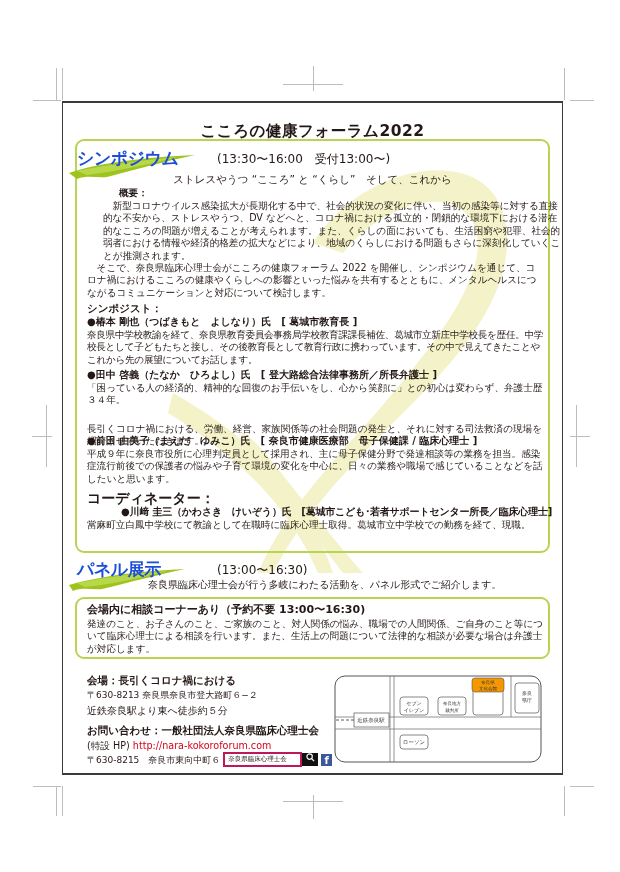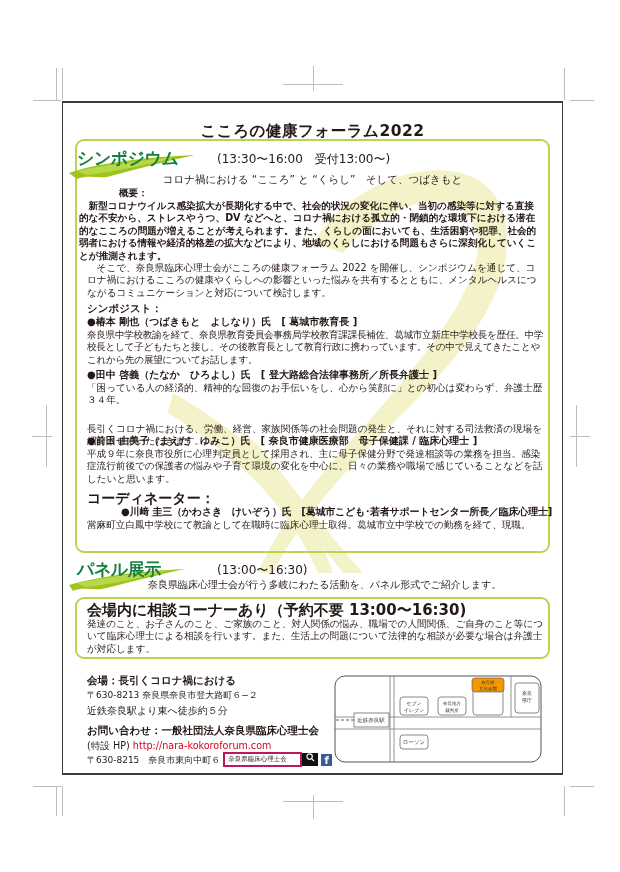--- a/index.html
+++ b/index.html
@@ -6,21 +6,21 @@
   body { width: 620px; height: 872px; position: relative; overflow: hidden;
          font-family: "DejaVu Sans", "Liberation Sans", sans-serif; color: #231815; }
   .crop { position: absolute; background: #bdbdbd; }
   .page { position: absolute; left: 62px; top: 101px; width: 501px; height: 674px;
           border: 1px solid #3a3a3a; border-top-width: 2px; border-bottom-width: 2px; box-sizing: border-box; background: #fff; overflow: hidden; }
   .bg-swoosh { position: absolute; left: 0; top: 0; width: 501px; height: 674px; pointer-events: none; }
   .title { position: absolute; left: 0; top: 18px; width: 100%; text-align: center;
            font-size: 15.5px; font-weight: bold; letter-spacing: 0.5px; color: #231815; }
   .symp-box { position: absolute; left: 12px; top: 36px; width: 475px; height: 414px;
               border: 2px solid #b9d453; border-radius: 9px; box-sizing: border-box; }
-  .sec-head { position: absolute; font-size: 17px; font-weight: bold; color: #15803d; letter-spacing: -0.5px; }
+  .sec-head { position: absolute; font-size: 17px; font-weight: bold; color: #1d4ed8; letter-spacing: -0.5px; }
   .brush { position: absolute; }
   .sec-time { position: absolute; font-size: 12px; color: #231815; }
   .subtitle { position: absolute; left: 0; width: 100%; text-align: center; font-size: 10.5px; color: #231815; }
   .text { position: absolute; font-size: 9.6px; line-height: 12.4px; color: #231815; }
   .bold { font-weight: bold; }
   .indent { text-indent: 1em; }
   .panel-box { position: absolute; left: 12px; top: 494px; width: 475px; height: 62px;
                border: 2px solid #b9d453; border-radius: 9px; box-sizing: border-box; }
   .info-block { position: absolute; font-size: 9.6px; line-height: 15px; }
   .link { color: #d6001c; }
@@ -64,24 +64,24 @@
   <div class="title">こころの健康フォーラム2022</div>
 
   <div class="symp-box"></div>
 
   <svg class="brush" style="left:4px;top:48px;" width="130" height="30" viewBox="0 0 130 30">
     <path d="M2 22 C 30 12, 80 6, 128 4 C 100 10, 70 18, 40 26 C 30 27, 20 24, 10 28 Z" fill="#9ec41c"></path>
     <path d="M10 20 C 40 14, 70 10, 110 6 C 80 14, 50 20, 20 24 Z" fill="#b7d84a"></path>
   </svg>
   <div class="sec-head" style="left:14px;top:44px;">シンポジウム</div>
   <div class="sec-time" style="left:154px;top:48px;">(13:30〜16:00　受付13:00〜)</div>
-  <div class="subtitle" style="top:70px;">コロナ禍における “こころ” と “くらし”　そして、つばきもと</div>
+  <div class="subtitle" style="top:70px;">ストレスやうつ “こころ” と “くらし”　そして、これから</div>
 
   <div class="text bold" style="left:24px;top:84px;padding-left:32px;">概要：</div>
-  <div class="text indent" style="left:16px;top:97px;width:458px;font-weight:bold;">新型コロナウイルス感染拡大が長期化する中で、社会的状況の変化に伴い、当初の感染等に対する直接的な不安から、ストレスやうつ、DV などへと、コロナ禍における孤立的・閉鎖的な環境下における潜在的なこころの問題が増えることが考えられます。また、くらしの面においても、生活困窮や犯罪、社会的弱者における情報や経済的格差の拡大などにより、地域のくらしにおける問題もさらに深刻化していくことが推測されます。</div>
+  <div class="text indent" style="left:40px;top:97px;width:458px;">新型コロナウイルス感染拡大が長期化する中で、社会的状況の変化に伴い、当初の感染等に対する直接的な不安から、ストレスやうつ、DV などへと、コロナ禍における孤立的・閉鎖的な環境下における潜在的なこころの問題が増えることが考えられます。また、くらしの面においても、生活困窮や犯罪、社会的弱者における情報や経済的格差の拡大などにより、地域のくらしにおける問題もさらに深刻化していくことが推測されます。</div>
   <div class="text indent" style="left:24px;top:159px;width:458px;">そこで、奈良県臨床心理士会がこころの健康フォーラム 2022 を開催し、シンポジウムを通じて、コロナ禍におけるこころの健康やくらしへの影響といった悩みを共有するとともに、メンタルヘルスにつながるコミュニケーションと対応について検討します。</div>
 
   <div class="text bold" style="left:24px;top:199px;font-size:10.5px;">シンポジスト：</div>
 
   <div class="text bold" style="left:24px;top:213px;font-size:10px;">●椿本 剛也（つばきもと　よしなり）氏　[ 葛城市教育長 ]</div>
   <div class="text" style="left:24px;top:226px;width:458px;letter-spacing:-0.3px;">奈良県中学校教諭を経て、奈良県教育委員会事務局学校教育課課長補佐、葛城市立新庄中学校長を歴任。中学校長として子どもたちと接し、その後教育長として教育行政に携わっています。その中で見えてきたことやこれから先の展望についてお話します。</div>
 
   <div class="text bold" style="left:24px;top:266px;font-size:10px;">●田中 啓義（たなか　ひろよし）氏　[ 登大路総合法律事務所／所長弁護士 ]</div>
   <div class="text" style="left:24px;top:279px;width:458px;">「困っている人の経済的、精神的な回復のお手伝いをし、心から笑顔に」との初心は変わらず、弁護士歴３４年。</div>
   <div class="text" style="left:24px;top:304px;width:458px;margin-top:16px;">長引くコロナ禍における、労働、経営、家族関係等の社会問題の発生と、それに対する司法救済の現場を紹介させていただきます。</div>
@@ -95,21 +95,21 @@
 
   <svg class="brush" style="left:4px;top:462px;" width="120" height="28" viewBox="0 0 120 28">
     <path d="M2 20 C 30 12, 70 6, 118 4 C 90 10, 60 18, 35 24 C 25 25, 15 22, 6 26 Z" fill="#9ec41c"></path>
     <path d="M10 18 C 40 12, 70 8, 100 6 C 75 13, 45 19, 18 22 Z" fill="#b7d84a"></path>
   </svg>
   <div class="sec-head" style="left:14px;top:455px;">パネル展示</div>
   <div class="sec-time" style="left:154px;top:459px;">(13:00〜16:30)</div>
   <div class="text" style="left:85px;top:476px;font-size:10px;">奈良県臨床心理士会が行う多岐にわたる活動を、パネル形式でご紹介します。</div>
 
   <div class="panel-box"></div>
-  <div class="text bold" style="left:24px;top:501px;font-size:15px;">会場内に相談コーナーあり（予約不要 13:00〜16:30)</div>
+  <div class="text bold" style="left:24px;top:501px;font-size:11px;">会場内に相談コーナーあり（予約不要 13:00〜16:30)</div>
   <div class="text" style="left:24px;top:515px;width:458px;">発達のこと、お子さんのこと、ご家族のこと、対人関係の悩み、職場での人間関係、ご自身のこと等について臨床心理士による相談を行います。また、生活上の問題について法律的な相談が必要な場合は弁護士が対応します。</div>
 
   <div class="info-block" style="left:24px;top:570px;width:240px;">
     <div class="bold" style="font-size:10.5px;">会場：長引くコロナ禍における</div>
     <div style="font-size:9px;">〒630-8213 奈良県奈良市登大路町６−２</div>
     <div style="font-size:10px;">近鉄奈良駅より東へ徒歩約５分</div>
   </div>
   <div class="info-block" style="left:24px;top:620px;width:260px;">
     <div class="bold" style="font-size:10.5px;">お問い合わせ：一般社団法人奈良県臨床心理士会</div>
     <div style="font-size:9.6px;">

